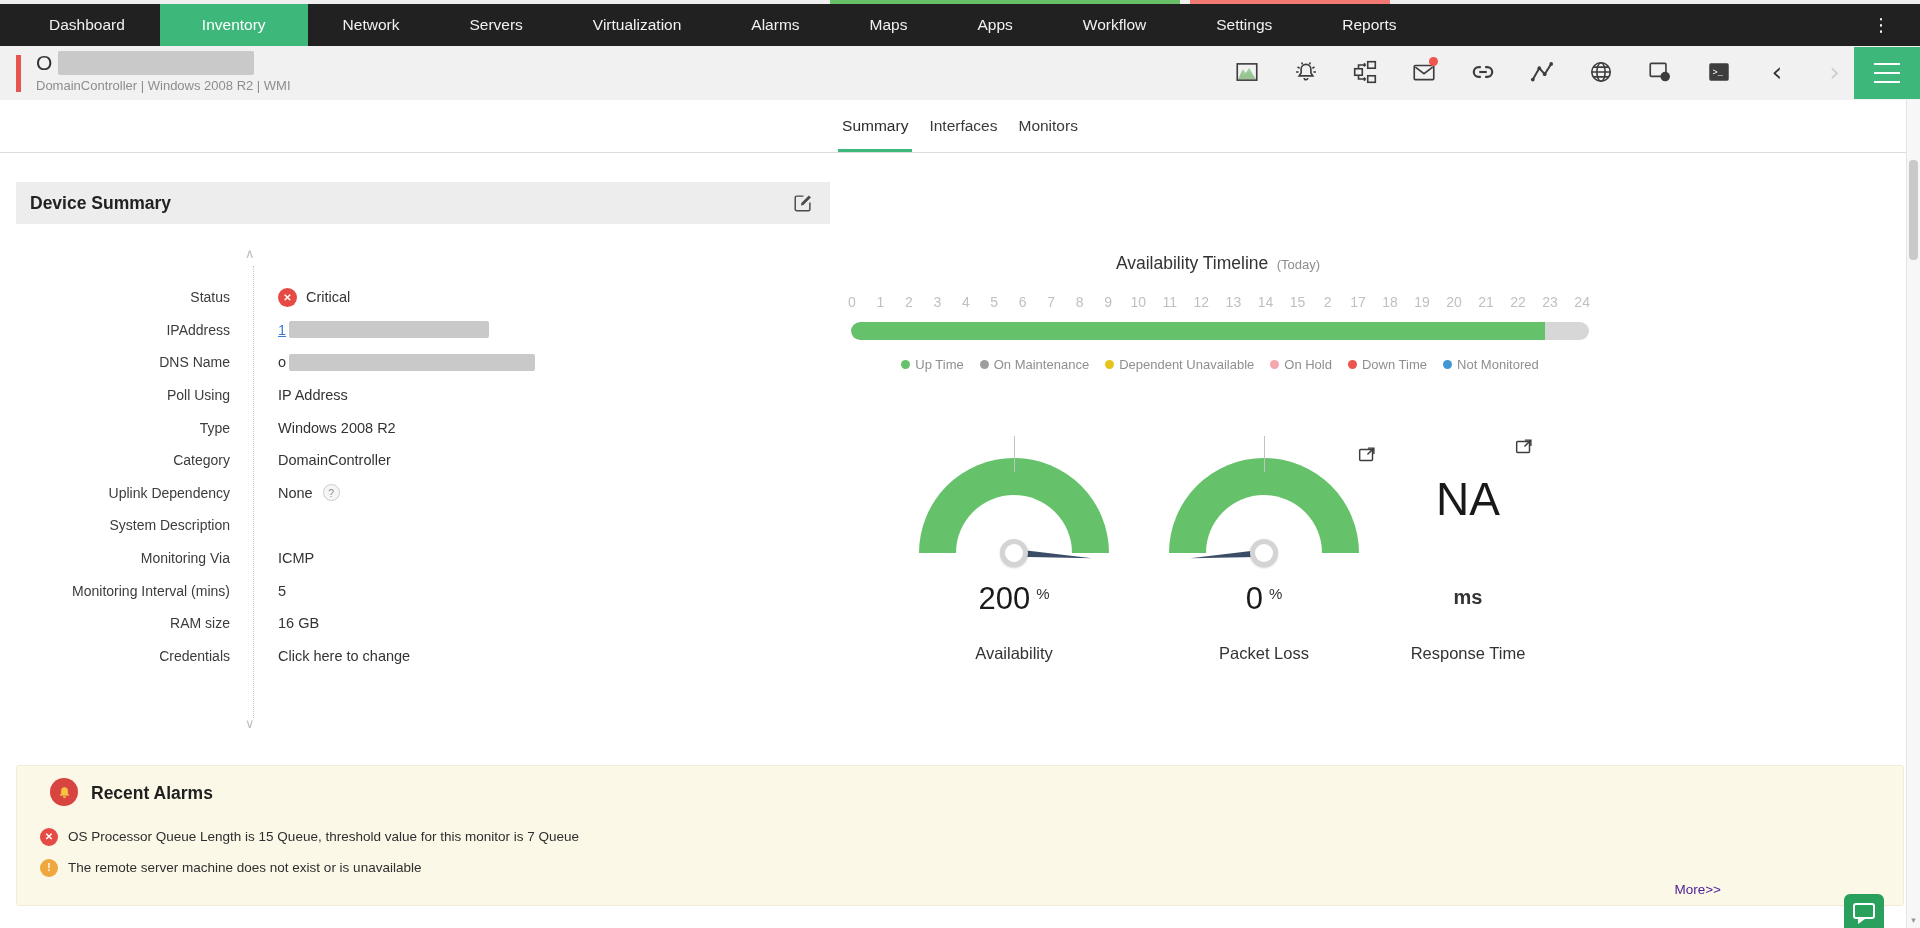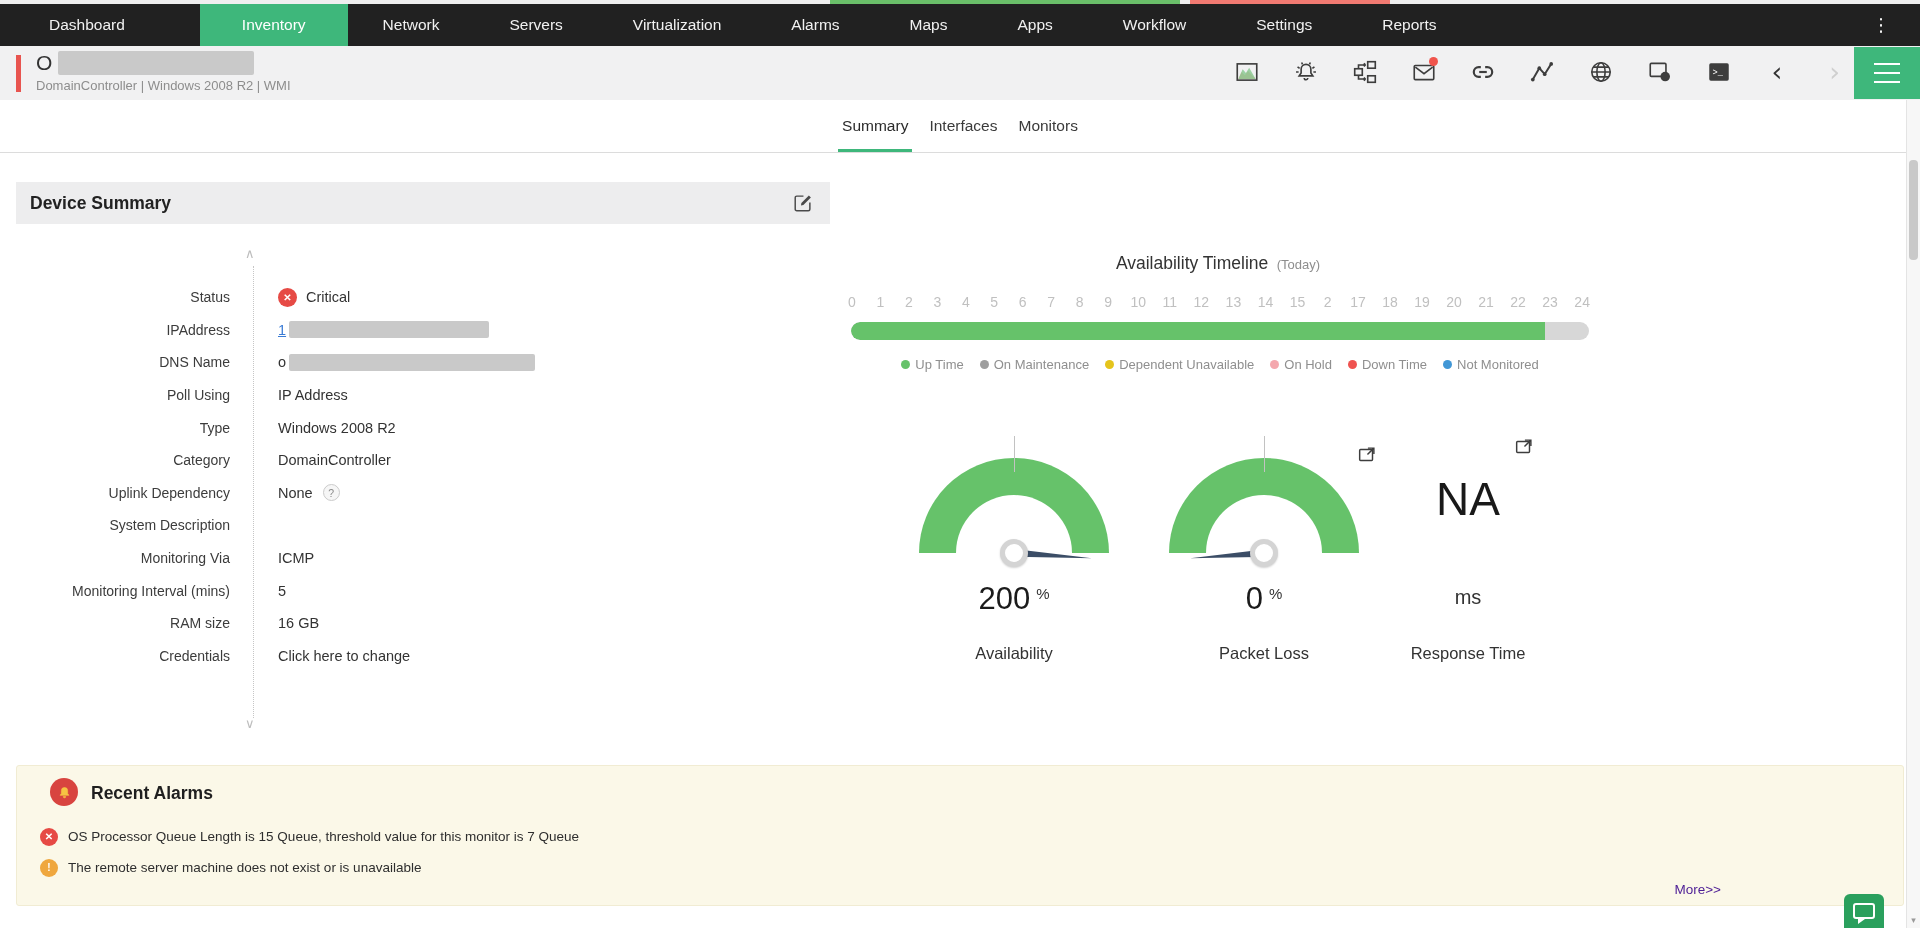--- a/index.html
+++ b/index.html
@@ -10,21 +10,21 @@
   
   .topstrip { position:absolute; left:0; top:0; width:1920px; height:4px; background:#efefef; }
   .topstrip .seg { position:absolute; top:0; height:4px; }
   .topstrip .seg.green { left:830px; width:350px; background:#6abf69; }
   .topstrip .seg.red { left:1190px; width:200px; background:#f27a72; }
 
   
   .nav { position:absolute; left:0; top:4px; width:1920px; height:42px; background:#212121; display:flex; align-items:stretch; }
   .nav-items { display:flex; align-items:stretch; padding-left:14px; }
   .nav-item { display:flex; align-items:center; padding:0 35px; color:#f1f1f1; font-size:15.5px; cursor:pointer; white-space:nowrap; }
-  .nav-item.active { background:#3eb77b; color:#fff; padding:0 42px;margin-left:40px; }
+  .nav-item.active { background:#3eb77b; color:#fff; padding:0 42px; }
   .kebab { position:absolute; right:30px; top:0; height:42px; display:flex; align-items:center; color:#fff; font-size:18px; cursor:pointer; }
 
   
   .devbar { position:absolute; left:0; top:46px; width:1920px; height:54px; background:#f1f1f2; }
   .accent { position:absolute; left:16px; top:9px; width:5px; height:37px; background:#e8544f; }
   .devinfo { position:absolute; left:36px; top:5px; }
   .devname { font-size:21px; color:#333; display:flex; align-items:center; }
   .redact { display:inline-block; background:#c9c9c9; border-radius:2px; }
   .namebox { width:196px; height:24px; margin-left:6px; }
   .devsub { font-size:13px; color:#8d8d8d; margin-top:3px; }
@@ -84,21 +84,21 @@
   .g-arc { position:absolute; left:0; top:0; width:190px; height:95px; background:#66c26a; border-radius:190px 190px 0 0; }
   .g-hole { position:absolute; left:37px; top:37px; width:116px; height:58px; background:#fff; border-radius:116px 116px 0 0; }
   .needle { position:absolute; left:93px; top:90px; width:80px; height:10px; background:#3b4d66; clip-path:polygon(0 10%, 0 90%, 100% 50%); transform-origin:4px 5px; z-index:4; }
   .g-hub { position:absolute; left:81px; top:81px; width:28px; height:28px; border-radius:50%; background:#fff; border:5px solid #d4d4d4; box-shadow:0 1px 2px rgba(0,0,0,.18); z-index:5; }
   .g-value { position:absolute; top:145px; width:190px; text-align:center; color:#1b1b1b; }
   .g-num { font-size:31px; }
   .g-unit { font-size:15px; color:#333; margin-left:6px; vertical-align:10px; }
   .g-label { position:absolute; top:208px; width:190px; text-align:center; font-size:16.5px; color:#333; }
   .na-card { position:absolute; left:1373px; top:436px; width:190px; text-align:center; }
   .na-num { position:absolute; top:36px; width:190px; font-size:46px; color:#191919; }
-  .na-unit { position:absolute; top:150px; width:190px; font-size:20px; color:#333; }
+  .na-unit { position:absolute; top:150px; width:190px; font-size:20px; color:#333;font-weight:bold; }
   .gauge-action { position:absolute; width:22px; height:22px; cursor:pointer; }
   #gact1 { left:1356px; top:444px; }
   #gact2 { left:1513px; top:436px; }
 
   
   .alarms { position:absolute; left:16px; top:765px; width:1888px; height:141px; background:#fbf8e8; border:1px solid #f1ecd3; border-radius:3px; }
   .al-bell { position:absolute; left:33px; top:12px; width:28px; height:28px; border-radius:50%; background:#d8443f; display:flex; align-items:center; justify-content:center; }
   .al-title { position:absolute; left:74px; top:17px; font-size:17.5px; font-weight:bold; color:#1f1f1f; }
   #alRows { position:absolute; left:23px; top:55px; }
   .al-row { display:flex; align-items:center; height:31px; }

